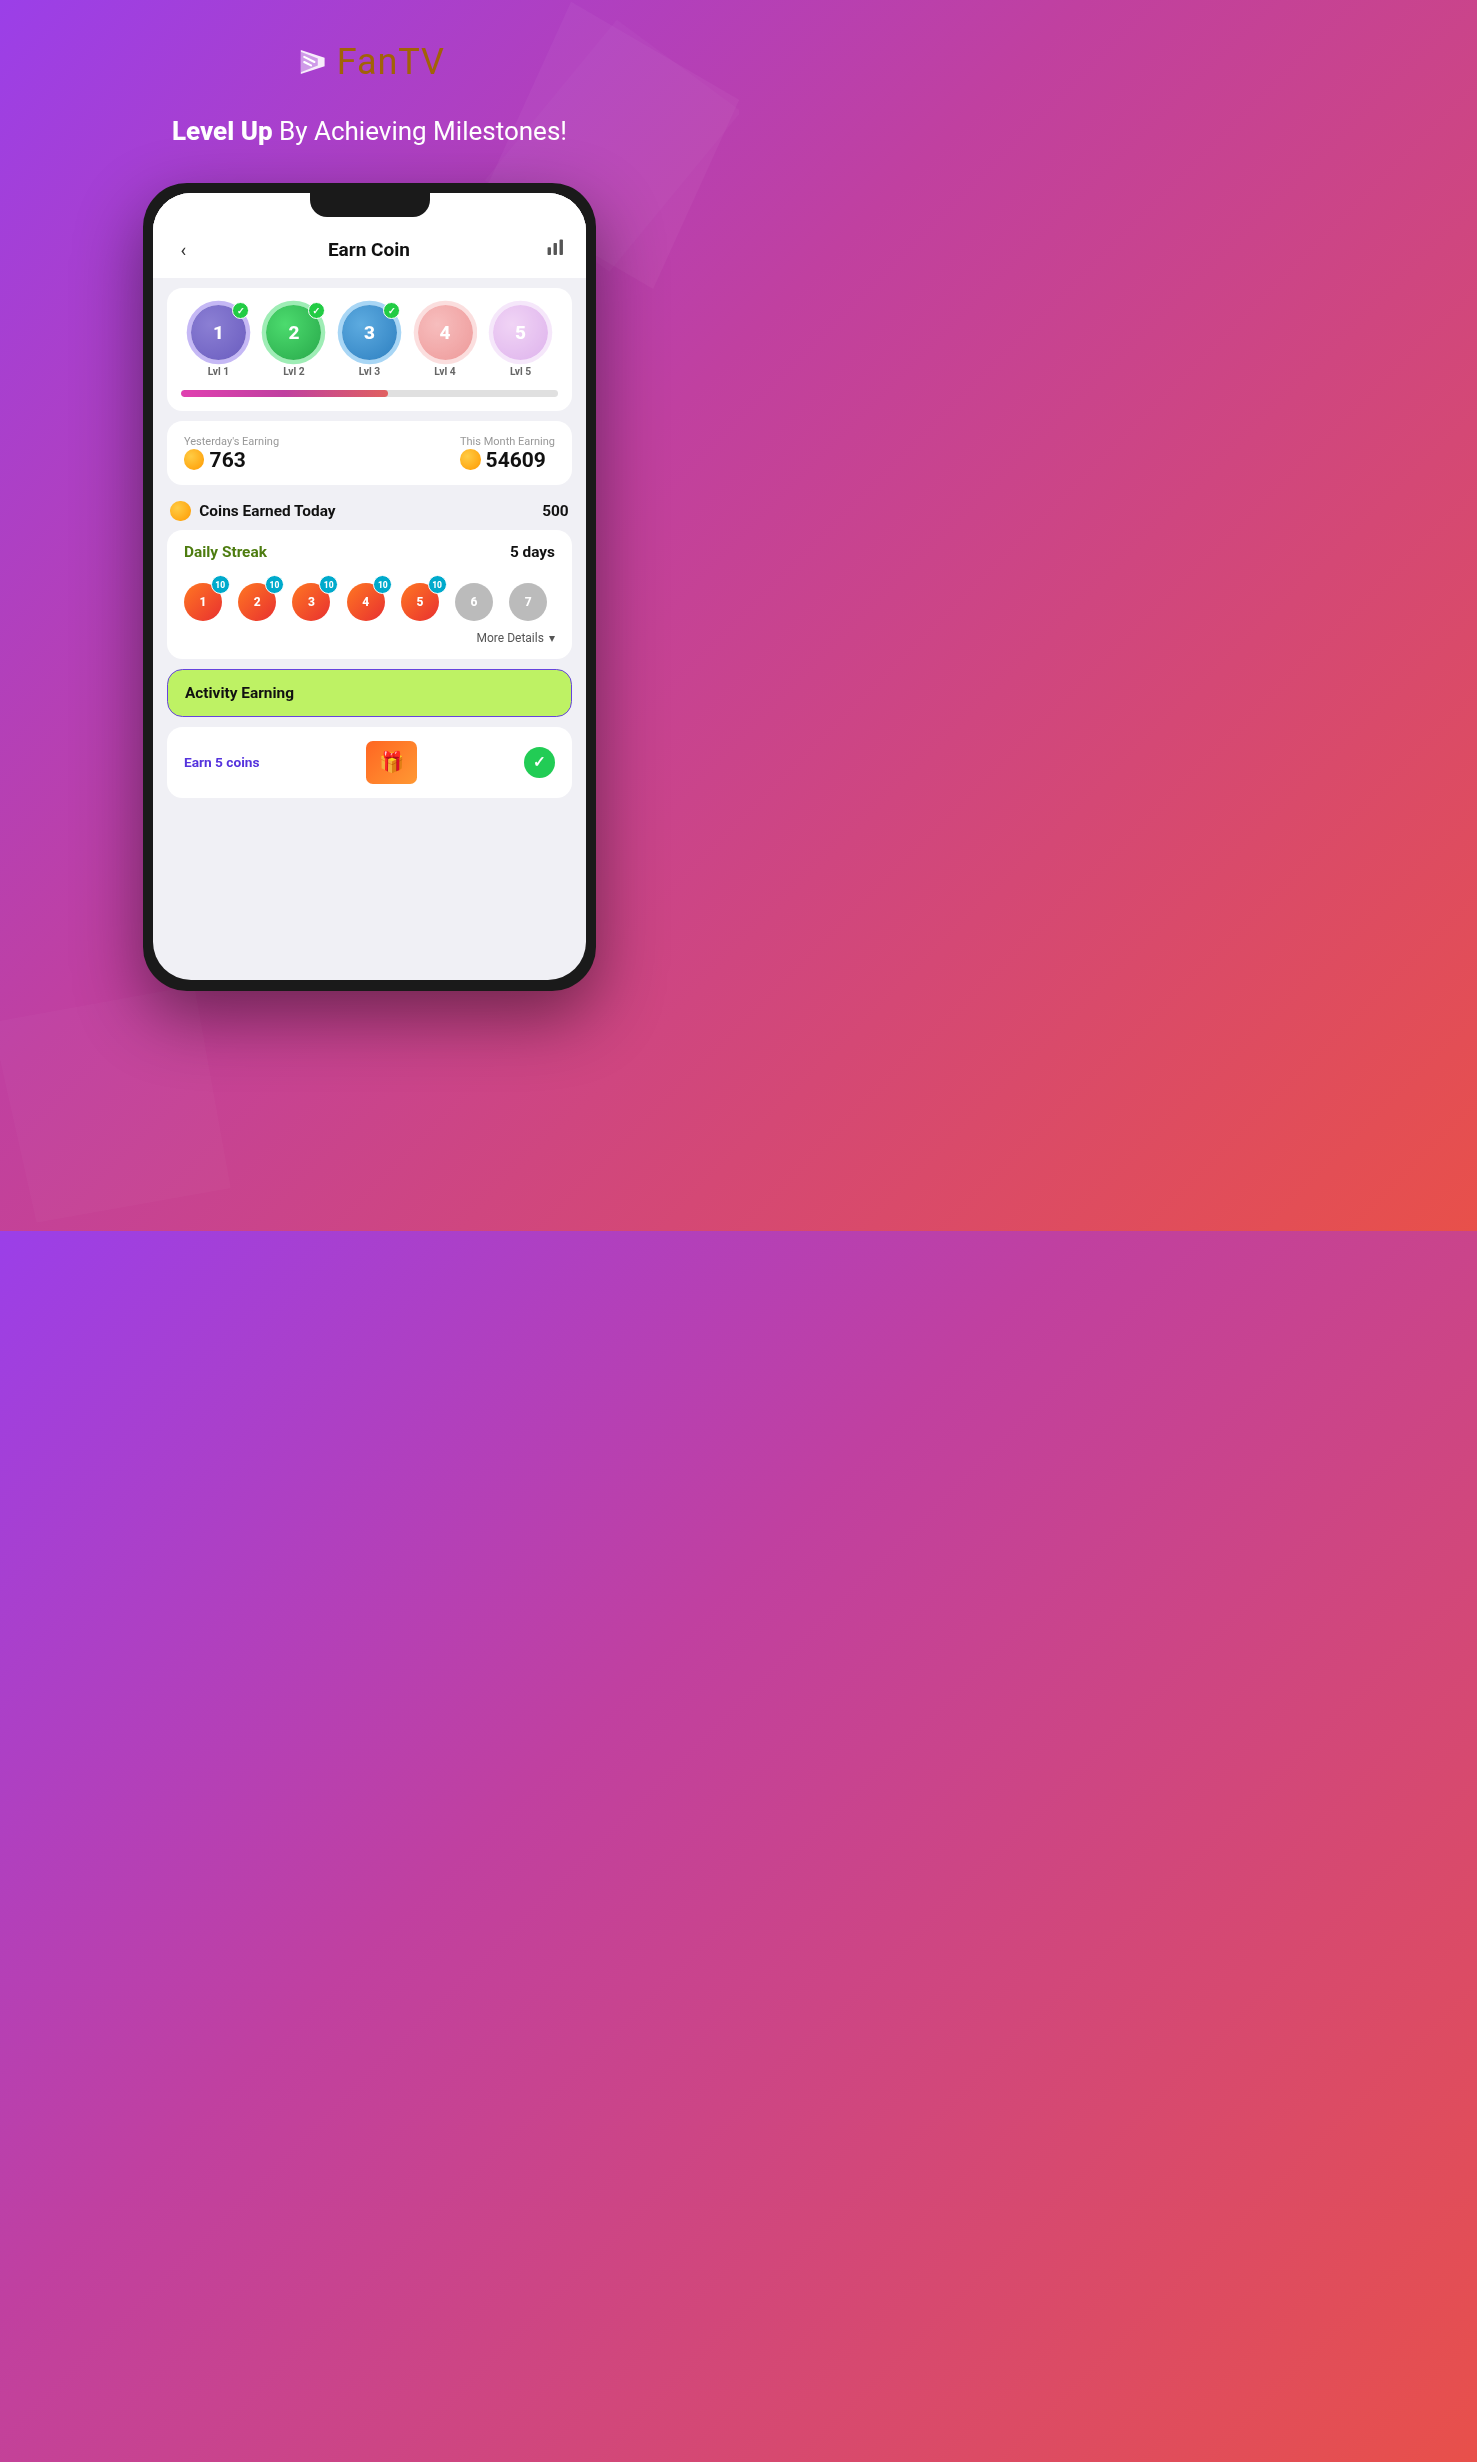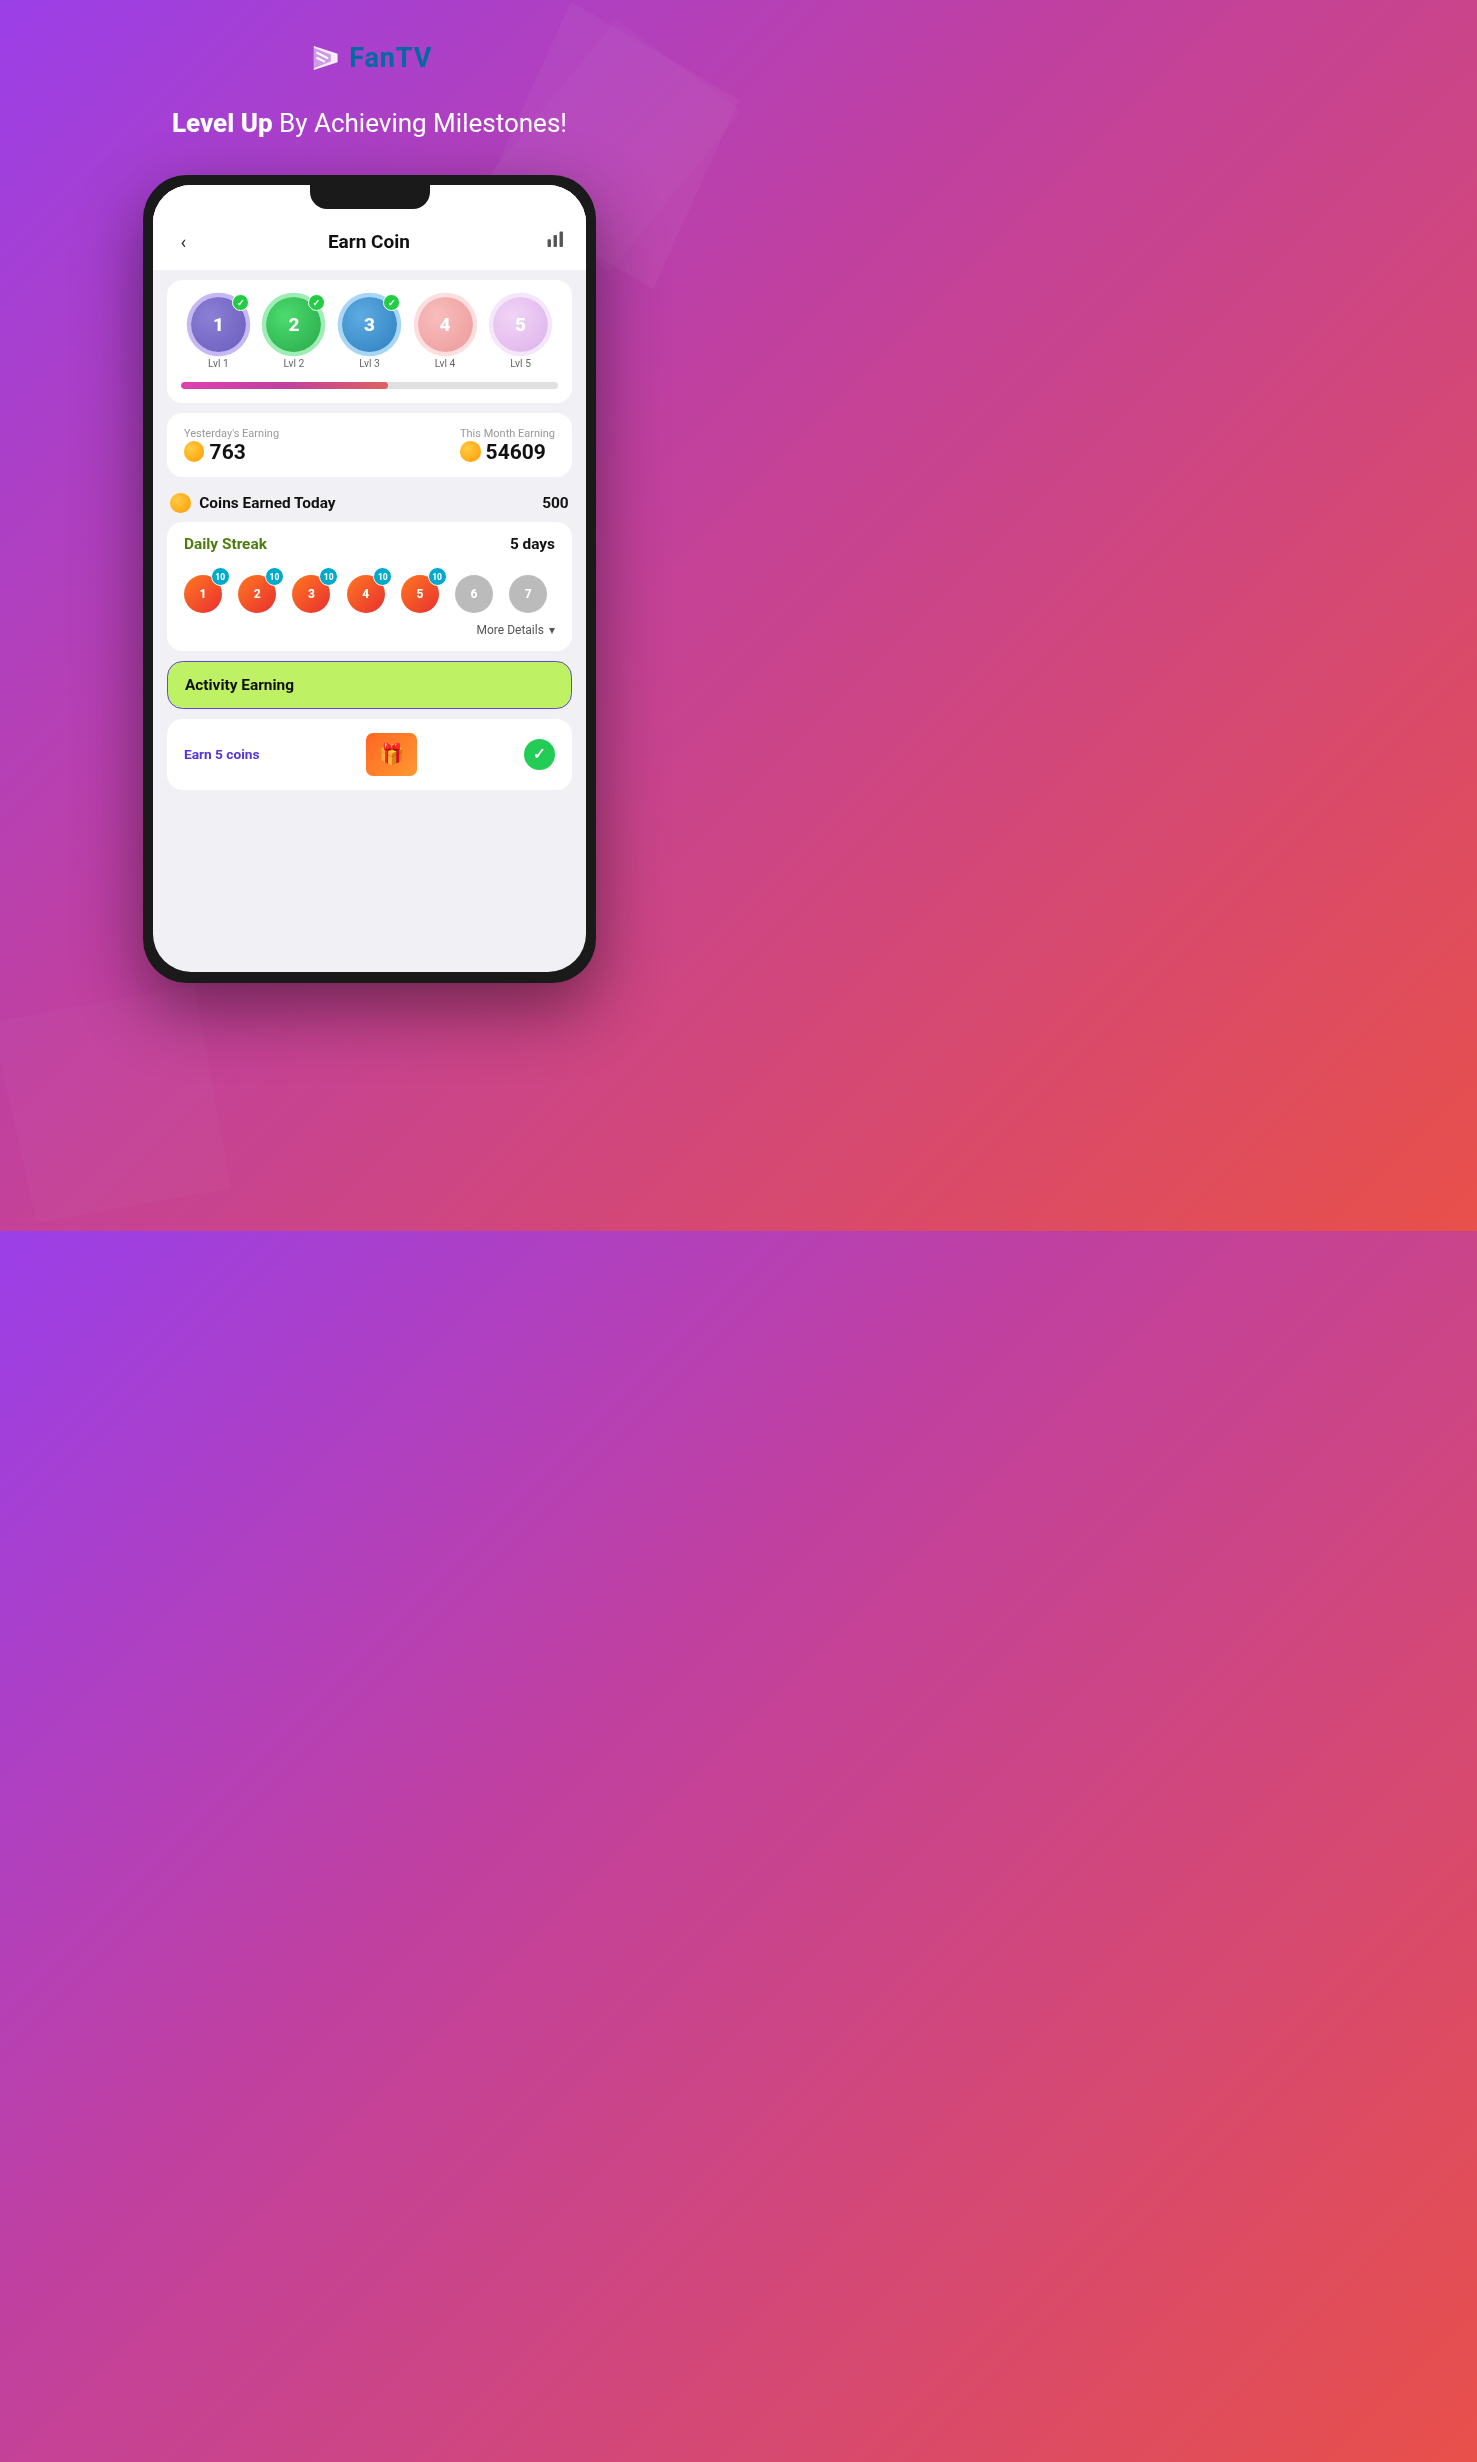--- a/index.html
+++ b/index.html
@@ -46,23 +46,23 @@
       gap: 8.5px;
       margin-bottom: 31px;
     }
 
     .logo-icon {
       width: 34px;
       height: 34px;
     }
 
     .logo-text {
-      color: #0369a1;
-      font-size: 27px;
-      font-weight: 700;
+      color: #a16207;
+      font-size: 36px;
+      font-weight: 400;
       letter-spacing: 0.9px;
     }
 
     .headline {
       color: white;
       text-align: center;
       font-size: 26px;
       line-height: 1.35;
       padding: 0 51px;
     }
@@ -214,21 +214,21 @@
       justify-content: center;
       font-size: 9.4px;
       color: white;
       font-weight: 800;
       border: 1.7px solid white;
     }
 
     .level-label {
       font-size: 10.3px;
       color: #666;
-      font-weight: 400;
+      font-weight: 700;
     }
 
     
     .progress-bar-track {
       height: 6.8px;
       background: #e0e0e0;
       border-radius: 3.4px;
       overflow: hidden;
       margin-top: 3.4px;
     }

